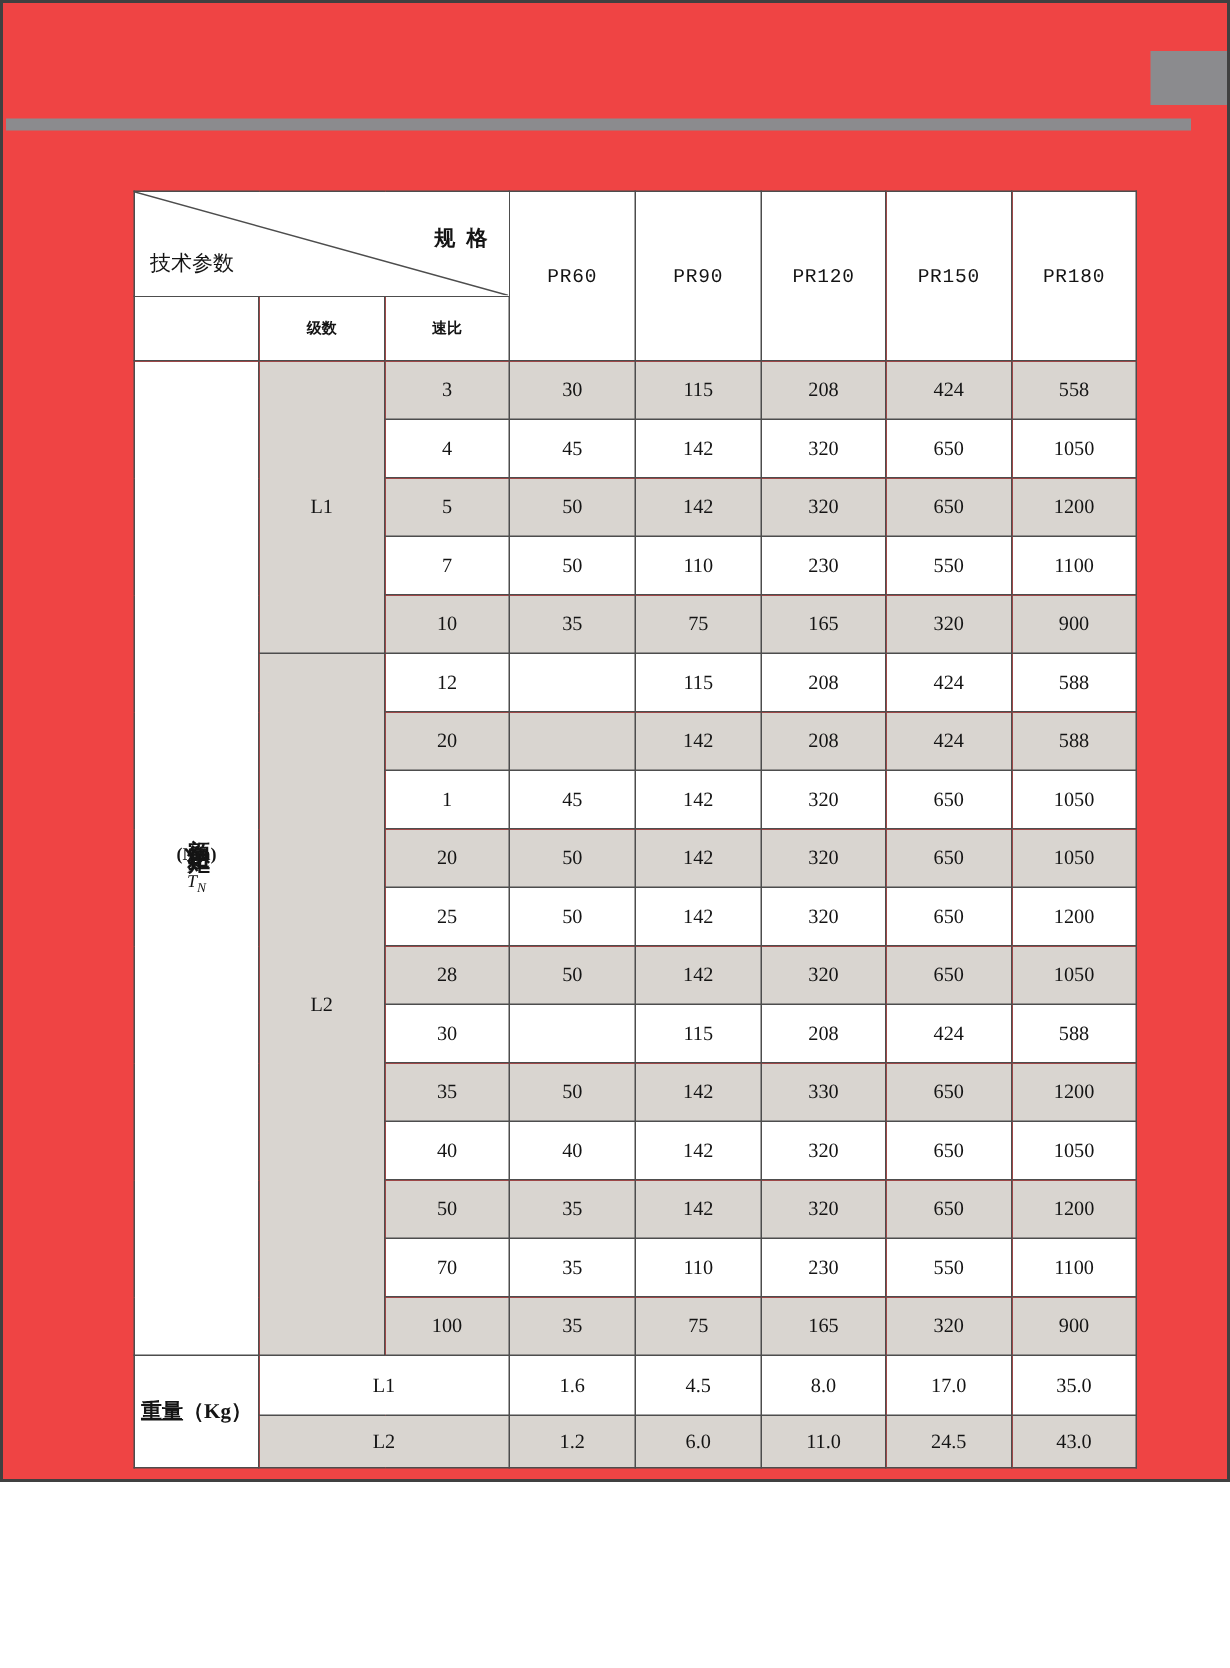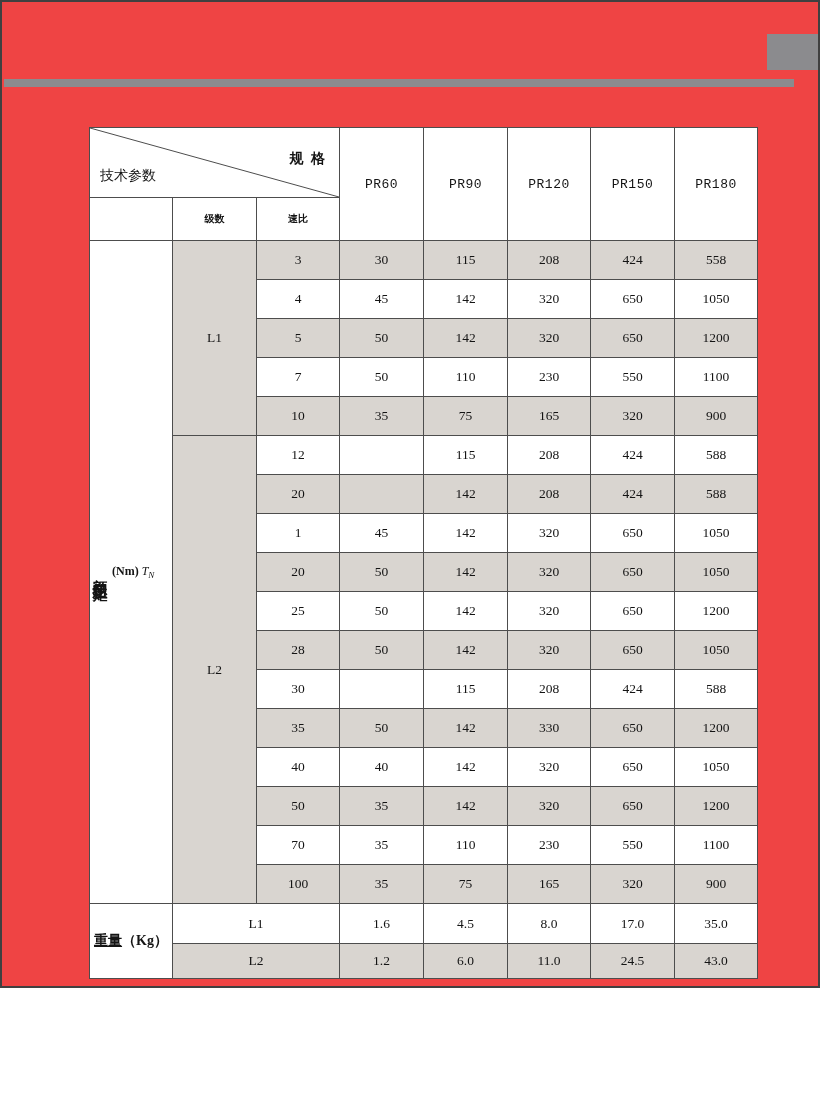--- a/index.html
+++ b/index.html
@@ -41,21 +41,21 @@
   tr.w2{height:35px;}
   tr.sh td{background:#d9d5d0;}
   td.stage{background:#d9d5d0 !important;font-size:13.5px;}
   td.torque{background:#ffffff !important;}
   td.diag{position:relative;background:#ffffff;}
   .diag-svg{position:absolute;left:0;top:0;width:100%;height:100%;display:block;}
   .spec-lab{position:absolute;top:22px;right:12px;font-weight:700;font-size:14px;letter-spacing:2px;}
   .par-lab{position:absolute;bottom:12px;left:10px;font-weight:400;font-size:14px;}
   td.cjk{font-weight:700;font-size:10px;}
   td.model{font-family:Liberation Mono, monospace;font-size:13px;letter-spacing:.5px;}
-  .torque-inner{display:flex;flex-direction:row;align-items:center;gap:3px;}
+  .torque-inner{display:flex;flex-direction:column;align-items:center;gap:3px;}
   .vert{writing-mode:vertical-rl;text-orientation:upright;font-weight:700;font-size:15px;letter-spacing:3px;}
   .t-unit{font-size:12px;font-weight:700;}
   .t-sym{font-size:12px;font-style:italic;}
   .t-sym sub{font-size:9px;font-style:italic;}
   td.wlabel{font-weight:700;font-size:14px;background:#ffffff !important;}
   .wl-main{text-decoration:underline;margin-top:16px;}
   td.wstage{font-size:13.5px;}
   .footer-line{position:absolute;left:370px;top:1071px;width:348px;height:4px;background:#c6c6c6;border-radius:2px;}
   .footer-dot{position:absolute;left:713px;top:1068px;width:10px;height:10px;border-radius:50%;background:#c6c6c6;}
   .gear-wrap{position:absolute;left:724px;top:1054px;width:38px;height:38px;}

